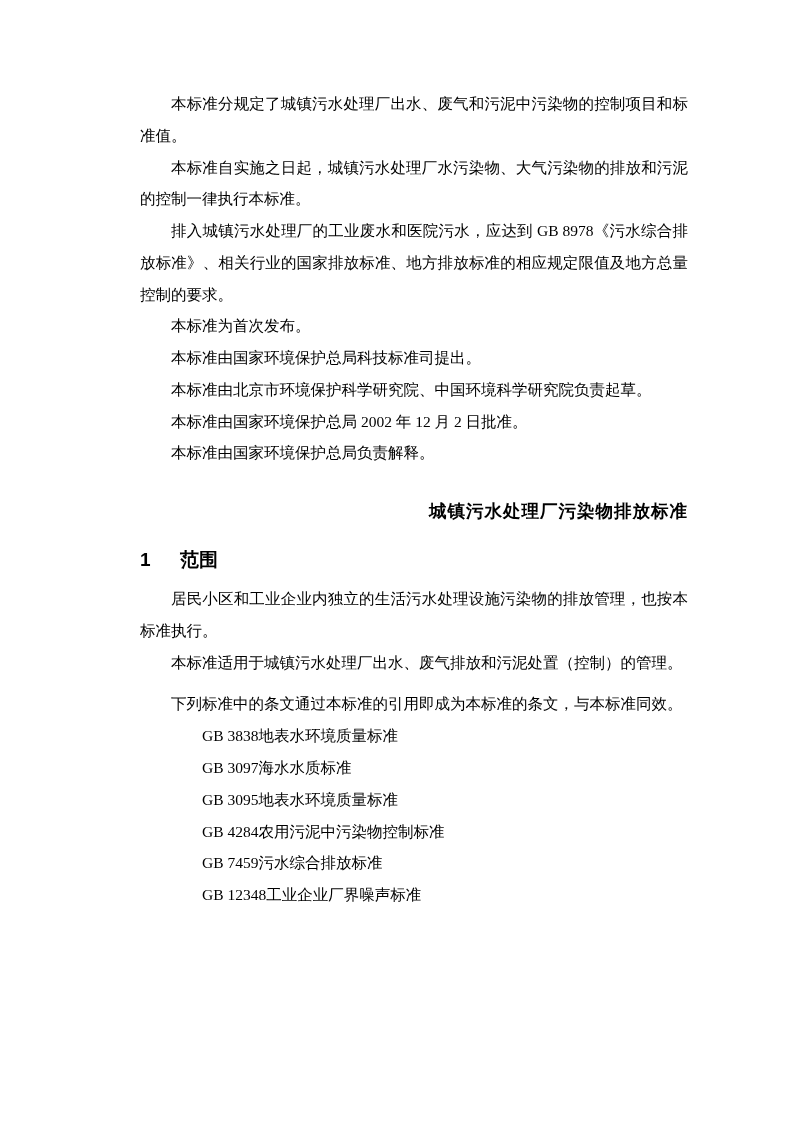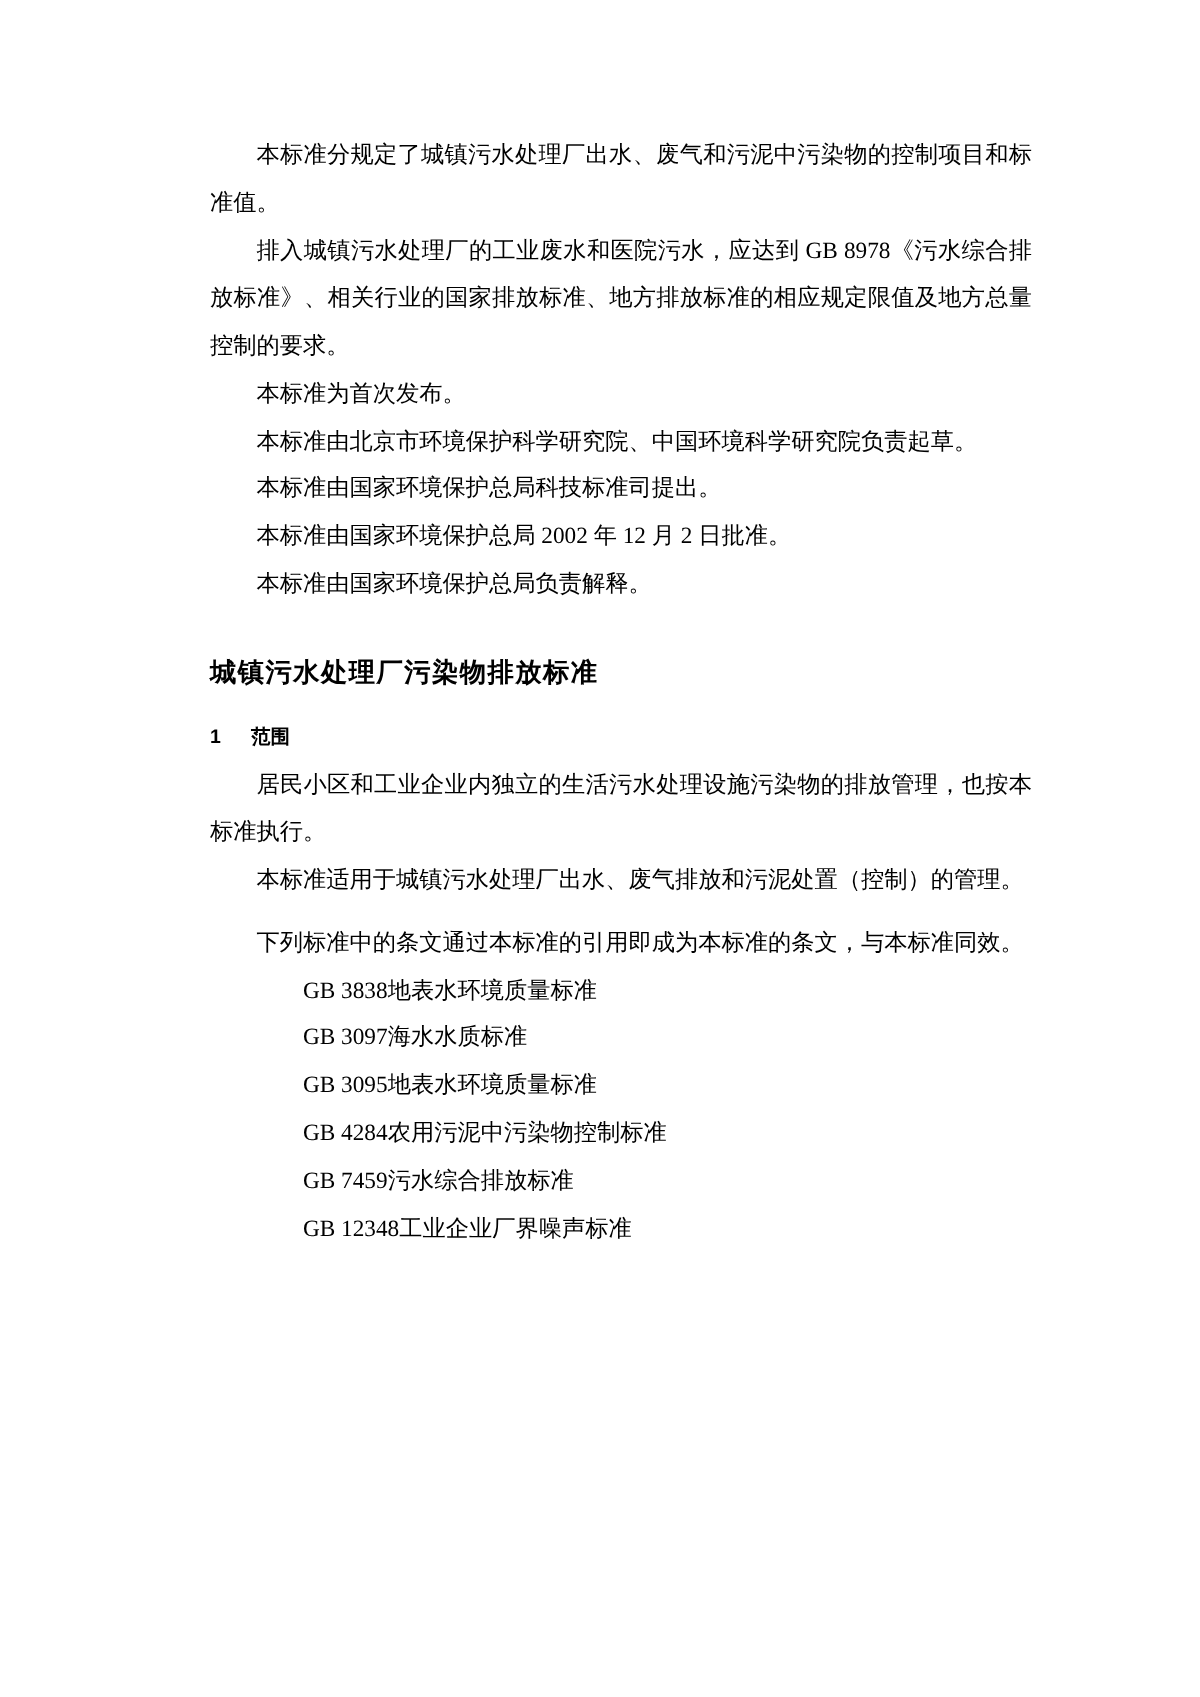--- a/index.html
+++ b/index.html
@@ -25,29 +25,29 @@
     font-size: 15.5px;
     line-height: 2.05;
     text-align: justify;
     text-justify: inter-ideograph;
     margin: 0;
   }
   .indent {
     text-indent: 2em;
   }
   .doc-title {
-    text-align: left;
+    text-align: right;
     font-size: 17.5px;
     font-weight: bold;
     letter-spacing: 1px;
     margin: 30px 0 18px 0;
     font-family: "Liberation Sans", "DejaVu Sans", sans-serif;
   }
   .section-head {
-    font-size: 13px;
+    font-size: 19px;
     font-weight: bold;
     margin: 16px 0 4px 0;
     font-family: "Liberation Sans", "DejaVu Sans", sans-serif;
     line-height: 2.0;
   }
   .section-head .num {
     display: inline-block;
     width: 2.1em;
   }
   .ref-list {
@@ -66,25 +66,26 @@
     min-width: 5.4em;
   }
   .block-spacer { height: 10px; }
 </style>
 </head>
 <body>
 
 <div class="page">
 
   <p class="para indent">本标准分规定了城镇污水处理厂出水、废气和污泥中污染物的控制项目和标准值。</p>
+  <p class="para indent">本标准自实施之日起，城镇污水处理厂水污染物、大气污染物的排放和污泥的控制一律执行本标准。</p>
   <p class="para indent">排入城镇污水处理厂的工业废水和医院污水，应达到 GB 8978《污水综合排放标准》、相关行业的国家排放标准、地方排放标准的相应规定限值及地方总量控制的要求。</p>
 
   <p class="para indent">本标准为首次发布。</p>
+  <p class="para indent">本标准由国家环境保护总局科技标准司提出。</p>
   <p class="para indent">本标准由北京市环境保护科学研究院、中国环境科学研究院负责起草。</p>
-  <p class="para indent">本标准由国家环境保护总局科技标准司提出。</p>
   <p class="para indent">本标准由国家环境保护总局 2002 年 12 月 2 日批准。</p>
   <p class="para indent">本标准由国家环境保护总局负责解释。</p>
 
   <h1 class="doc-title">城镇污水处理厂污染物排放标准</h1>
 
   <div class="section-head">
     <span class="num">1</span><span>范围</span>
   </div>
   <p class="para indent">居民小区和工业企业内独立的生活污水处理设施污染物的排放管理，也按本标准执行。</p>
   <p class="para indent">本标准适用于城镇污水处理厂出水、废气排放和污泥处置（控制）的管理。</p>

